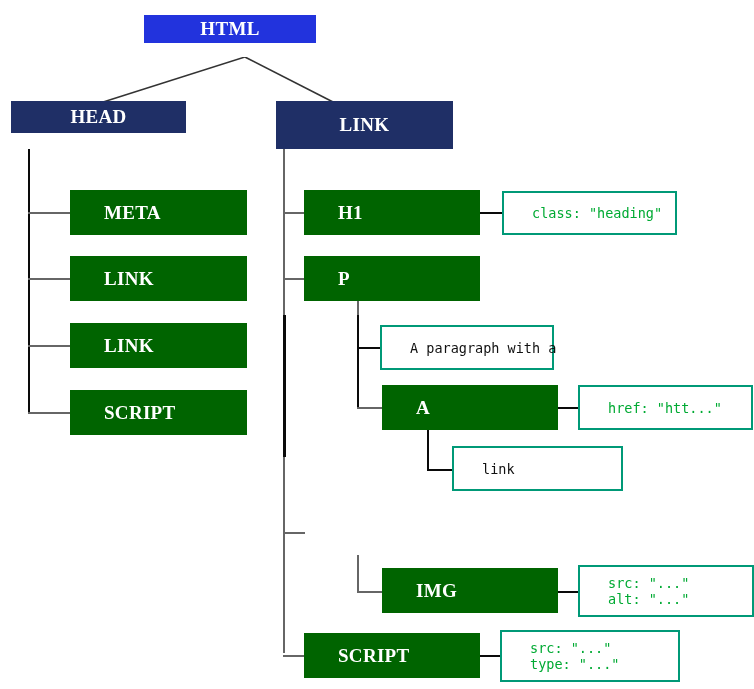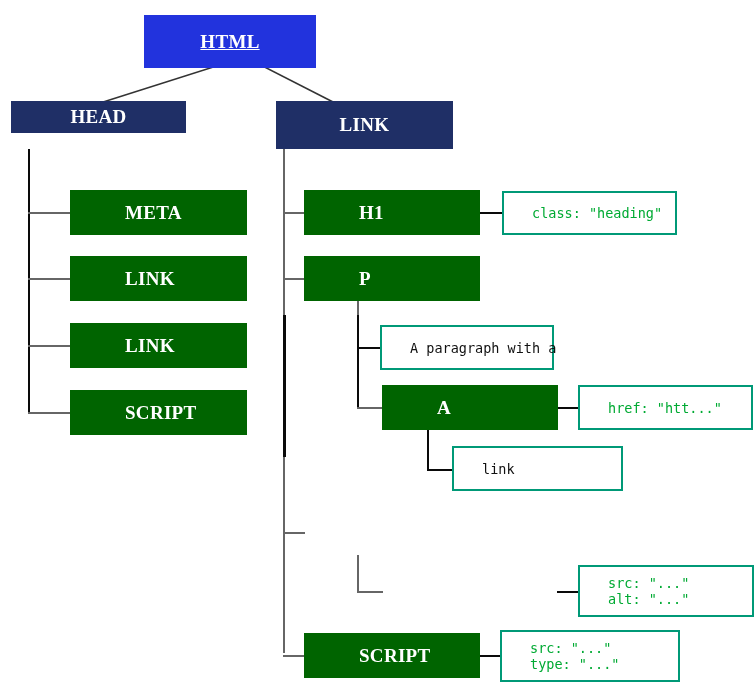--- a/index.html
+++ b/index.html
@@ -33,21 +33,21 @@
   }
   .node.root      { background: #2233dd; }
   .node.section   { background: #1f2f66; }
   .node.element   { background: #006400; }
 
   .node .label { display: block; }
 
   
   .node.center { justify-content: center; }
   
-  .node.indent .label { padding-left: 20px; margin-left: 35px; }
+  .node.indent .label { padding-left: 34px; }
 
   
   .attrbox {
     position: absolute;
     box-sizing: border-box;
     background: #ffffff;
     border: 2px solid #009977;
     font-family: "DejaVu Sans Mono", monospace;
     font-size: 13.5px;
     line-height: 16px;
@@ -112,21 +112,21 @@
   <div class="edge dark" style="left:427px; top:469px; width:27px; height:2px;"></div>
 
   <div class="edge" style="left:357px; top:555px; width:2px; height:38px;"></div>
   <div class="edge" style="left:357px; top:591px; width:26px; height:2px;"></div>
 
   <div class="edge dark" style="left:478px; top:212px; width:30px; height:2px;"></div>
   <div class="edge dark" style="left:555px; top:407px; width:30px; height:2px;"></div>
   <div class="edge dark" style="left:557px; top:591px; width:27px; height:2px;"></div>
   <div class="edge dark" style="left:478px; top:655px; width:27px; height:2px;"></div>
 
-  <div class="node root center" style="left:144px; top:15px; width:172px; height:53px;text-decoration:underline;">
+  <div class="node root center" style="left:144px; top:15px; width:172px; height:28px;">
     <span class="label">HTML</span>
   </div>
 
   <div class="node section center" style="left:11px; top:101px; width:175px; height:32px;">
     <span class="label">HEAD</span>
   </div>
 
   <div class="node section center" style="left:276px; top:101px; width:177px; height:48px;">
     <span class="label">LINK</span>
   </div>
@@ -153,20 +153,23 @@
 
   <div class="node element indent" style="left:304px; top:256px; width:176px; height:45px;">
     <span class="label">P</span>
   </div>
 
   <div class="node element indent" style="left:382px; top:385px; width:176px; height:45px;">
     <span class="label">A</span>
   </div>
 
 
+  <div class="node element indent" style="left:382px; top:568px; width:176px; height:45px;">
+    <span class="label">IMG</span>
+  </div>
 
   <div class="node element indent" style="left:304px; top:633px; width:176px; height:45px;">
     <span class="label">SCRIPT</span>
   </div>
 
   <div class="attrbox attr" style="left:502px; top:191px; width:175px; height:44px;">
     <span class="line">class: "heading"</span>
   </div>
 
   <div class="attrbox attr" style="left:578px; top:385px; width:175px; height:45px;">

